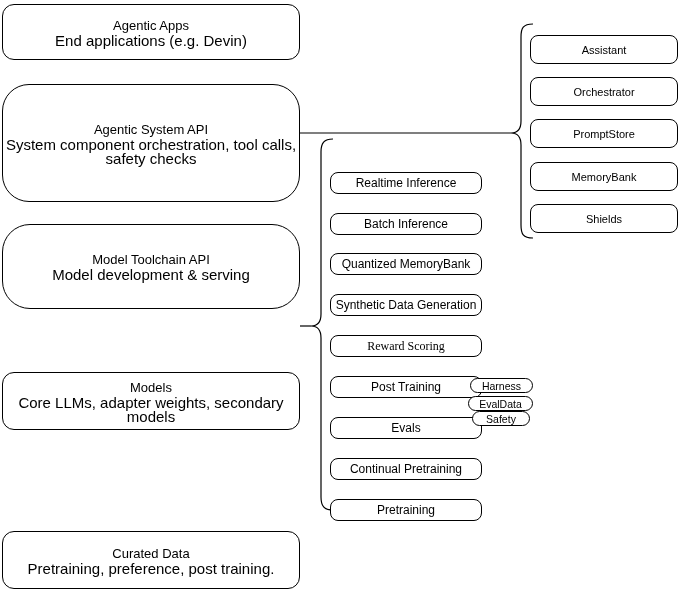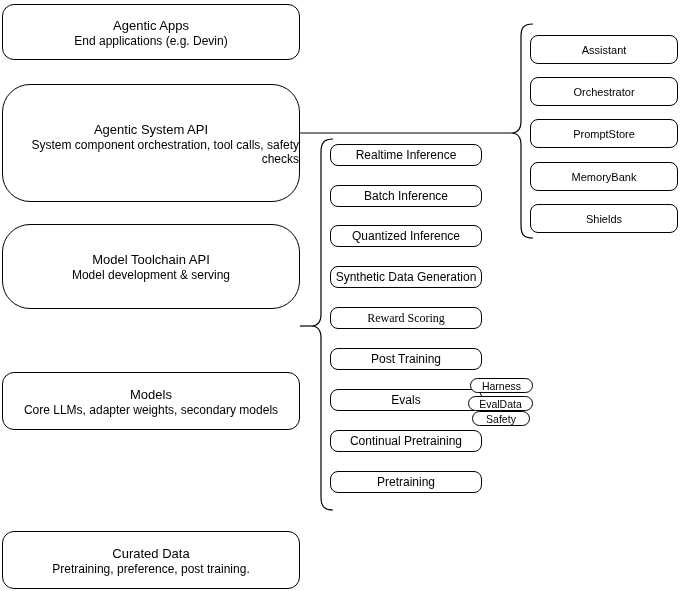--- a/index.html
+++ b/index.html
@@ -5,27 +5,27 @@
   html,body{margin:0;padding:0;background:#ffffff;}
   .canvas{
     position:relative;width:682px;height:591px;background:#ffffff;
     font-family:"Liberation Sans","DejaVu Sans",sans-serif;color:#000;
     overflow:hidden;
   }
   .overlay{position:absolute;left:0;top:0;width:682px;height:591px;pointer-events:none;}
   .box{
     position:absolute;box-sizing:border-box;border:1px solid #000;background:#fff;
     display:flex;flex-direction:column;align-items:center;justify-content:center;
-    text-align:right;
+    text-align:center;
   }
   .stackbox{left:2px;width:298px;border-radius:12px;}
   .stackbox.bigR{border-radius:28px;}
   .stackbox .title{font-size:13px;line-height:17px;}
-  .stackbox .subtitle{font-size:12px;line-height:14px;}
-  .midbox{left:330px;width:152px;height:22px;border-radius:8px;font-size:12px;}
+  .stackbox .subtitle{font-size:15px;line-height:14px;}
+  .midbox{left:330px;width:152px;height:22px;border-radius:8px;font-size:12px;margin-top:28px;}
   .rightbox{left:530px;width:148px;height:29px;border-radius:8px;font-size:11px;}
   .tag{
     position:absolute;box-sizing:border-box;border:1px solid #000;background:#fff;
     border-radius:999px;height:15px;display:flex;align-items:center;justify-content:center;
     font-size:10.5px;z-index:3;
   }
   .midbox,.rightbox{z-index:2;}
 </style>
 </head>
 <body>
@@ -36,40 +36,40 @@
     <path d="M 300 133 L 511 133" fill="none" stroke="#000" stroke-width="1.2"></path>
     <path d="M 533 24 C 523 24 521 28 521 37 L 521 121 C 521 128 519 133 511 133 C 519 133 521 138 521 145 L 521 225 C 521 234 523 238 533 238" fill="none" stroke="#000" stroke-width="1.2"></path>
     <path d="M 300 326 L 311 326" fill="none" stroke="#000" stroke-width="1.2"></path>
     <path d="M 333 139 C 324 139 321 143 321 152 L 321 314 C 321 321 319 326 311 326 C 319 326 321 331 321 338 L 321 497 C 321 506 324 510 333 510" fill="none" stroke="#000" stroke-width="1.2"></path>
   </svg>
 
   <div class="box stackbox" style="top:4px;height:56px;">
     <div class="title">Agentic Apps</div>
     <div class="subtitle">End applications (e.g. Devin)</div>
   </div>
-  <div class="box stackbox bigR" style="top:84px;height:118px;">
+  <div class="box stackbox bigR" style="top:84px;height:118px;border-radius:27px;">
     <div class="title">Agentic System API</div>
     <div class="subtitle">System component orchestration, tool calls, safety checks</div>
   </div>
   <div class="box stackbox bigR" style="top:224px;height:85px;">
     <div class="title">Model Toolchain API</div>
     <div class="subtitle">Model development &amp; serving</div>
   </div>
   <div class="box stackbox" style="top:372px;height:58px;">
     <div class="title">Models</div>
     <div class="subtitle">Core LLMs, adapter weights, secondary models</div>
   </div>
   <div class="box stackbox" style="top:531px;height:58px;">
     <div class="title">Curated Data</div>
     <div class="subtitle">Pretraining, preference, post training.</div>
   </div>
 
   <div class="box midbox" style="top:144px;">Realtime Inference</div>
   <div class="box midbox" style="top:185px;">Batch Inference</div>
-  <div class="box midbox" style="top:225px;">Quantized Inference</div>
+  <div class="box midbox" style="top:225px;">Quantized MemoryBank</div>
   <div class="box midbox" style="top:266px;">Synthetic Data Generation</div>
   <div class="box midbox" style="top:307px;font-family:Liberation Serif, serif;">Reward Scoring</div>
   <div class="box midbox" style="top:348px;">Post Training</div>
   <div class="box midbox" style="top:389px;">Evals</div>
   <div class="box midbox" style="top:430px;">Continual Pretraining</div>
   <div class="box midbox" style="top:471px;">Pretraining</div>
 
   <div class="tag" style="left:470px;top:378px;width:63px;">Harness</div>
   <div class="tag" style="left:468px;top:396px;width:65px;">EvalData</div>
   <div class="tag" style="left:472px;top:411px;width:58px;">Safety</div>

